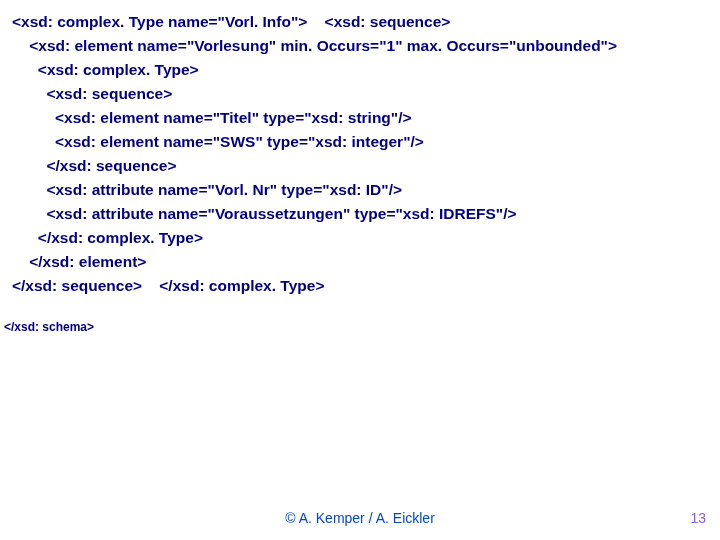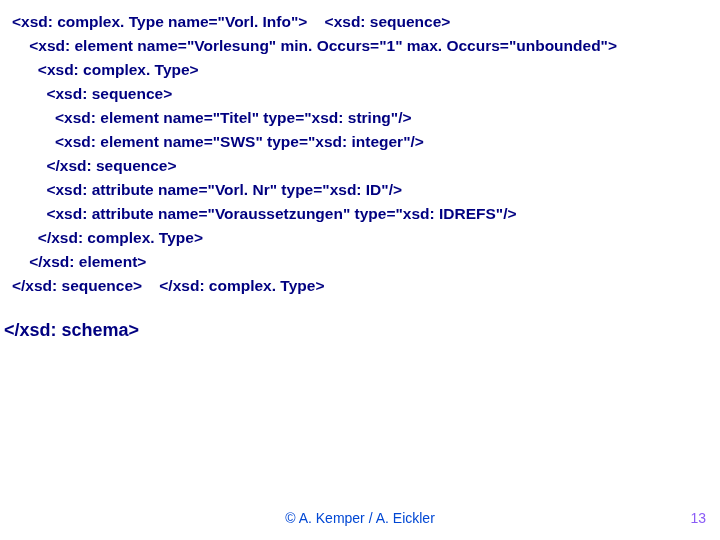--- a/index.html
+++ b/index.html
@@ -29,21 +29,21 @@
     line-height: 1.55;
     white-space: pre;
     font-family: Arial, Helvetica, sans-serif;
   }
   .schema-end {
     position: absolute;
     top: 320px;
     left: 4px;
     color: #000080;
     font-weight: bold;
-    font-size: 18px;
+    font-size: 12px;
     font-family: Arial, Helvetica, sans-serif;
   }
   .footer-center {
     position: absolute;
     bottom: 14px;
     left: 0;
     right: 0;
     text-align: center;
     color: #0047d4;
     font-size: 14px;

